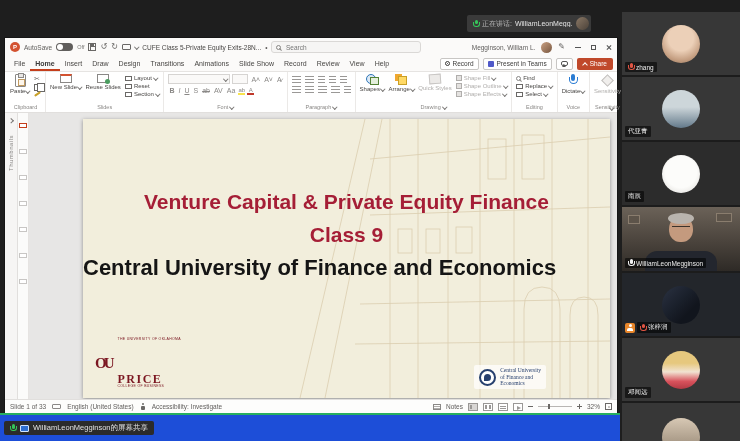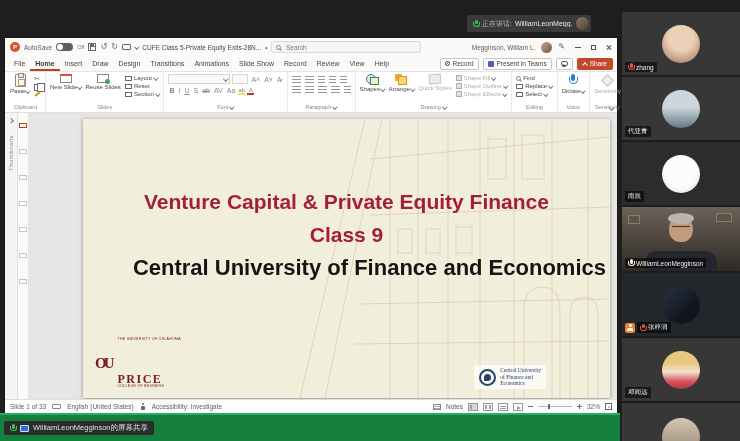--- a/index.html
+++ b/index.html
@@ -119,21 +119,21 @@
   .thumb-expand{position:absolute;left:4px;top:6px;}
   .sliver-col{width:11px;background:#fbfbfa;border-right:1px solid #e6e4e2;flex:0 0 auto;display:flex;flex-direction:column;align-items:center;padding-top:10px;gap:21px;}
   .sliver{width:8px;height:5px;border:1px solid #c8c6c4;background:#fff;}
   .sliver.cur{border-color:#c43e1c;}
   .canvas{flex:1 1 auto;position:relative;}
 
   
   .slide{position:absolute;left:54px;top:6px;width:527px;height:279px;background:#f2eedc;box-shadow:0 1px 4px rgba(0,0,0,.4);overflow:hidden;}
   .bg-art{position:absolute;right:0;top:0;height:100%;width:340px;opacity:.55;}
   .s-title{position:absolute;left:0;right:0;top:66px;text-align:center;font-weight:bold;color:#a51e36;font-size:21px;line-height:33px;}
-  .s-sub{position:absolute;left:0;right:4px;top:136px;text-align:right;font-weight:bold;color:#151515;font-size:22px;}
+  .s-sub{position:absolute;left:0;right:4px;top:136px;text-align:left;font-weight:bold;color:#151515;font-size:22px;}
   .ou-logo{position:absolute;left:12px;bottom:9px;display:flex;gap:3px;align-items:center;}
   .ou-mono{font-family:"Liberation Serif","DejaVu Serif",serif;font-weight:bold;color:#7b1621;font-size:15px;letter-spacing:-3px;padding-right:3px;}
   .ou-text{display:flex;flex-direction:column;line-height:1.05;}
   .ou-u,.ou-c{font-size:3.5px;color:#7b1621;letter-spacing:.3px;}
   .ou-p{font-family:"Liberation Serif","DejaVu Serif",serif;font-size:12px;color:#7b1621;font-weight:bold;letter-spacing:1.5px;line-height:1;margin-top:32px;}
   .cufe-logo{position:absolute;right:64px;bottom:9px;display:flex;gap:4px;align-items:center;background:rgba(255,255,255,.72);padding:2px 5px;border-radius:2px;}
   .seal{width:17px;height:17px;border-radius:50%;border:2px solid #27406e;position:relative;background:#fff;flex:0 0 auto;}
   .seal::after{content:"";position:absolute;left:3px;top:3px;width:7px;height:7px;border-radius:50% 50% 50% 0;background:#27406e;}
   .cufe-text{font-family:"Liberation Serif","DejaVu Serif",serif;font-size:5.5px;color:#27406e;line-height:1.2;}
 
@@ -155,21 +155,21 @@
   .zoom-plus{position:relative;width:5px;height:5px;}
   .zoom-plus::before{content:"";position:absolute;left:0;top:2px;width:5px;height:1px;background:#6a6866;}
   .zoom-plus::after{content:"";position:absolute;left:2px;top:0;width:1px;height:5px;background:#6a6866;}
   .zoom-slider{width:34px;height:1px;background:#b8b6b4;position:relative;}
   .zoom-knob{position:absolute;left:10px;top:-2px;width:2px;height:5px;background:#6a6866;}
   .fit-ico{width:7px;height:7px;border:1px solid #6a6866;position:relative;}
   .fit-ico::after{content:"";position:absolute;inset:1.5px;background:#c8c6c4;}
 
   
   .green-edge{position:absolute;left:0;top:413px;width:620px;height:2px;background:#27ae60;}
-  .share-strip{position:absolute;left:0;top:415px;width:620px;height:26px;background:#15803d;}
+  .share-strip{position:absolute;left:0;top:415px;width:620px;height:26px;background:#1d4ed8;}
   .share-badge{position:absolute;left:4px;top:6px;display:flex;align-items:center;gap:4px;background:#2b2b2b;padding:2px 6px;border-radius:2px;font-size:7.5px;color:#e0e0e0;}
   .mon-ico{width:9px;height:7px;border:1px solid #cfe3ff;background:#2f6fd0;border-radius:1px;}
 
   
   .sidebar{position:absolute;left:622px;top:12px;width:118px;height:429px;background:#1c1c1c;overflow:hidden;}
   .tile{position:absolute;left:0;width:118px;height:63px;background:#373737;overflow:hidden;}
   .tile .avatar{position:absolute;left:50%;top:50%;transform:translate(-50%,-50%);width:38px;height:38px;border-radius:50%;}
   .name-row{position:absolute;left:3px;bottom:3px;display:flex;align-items:center;gap:2px;}
   .name-tag{display:flex;align-items:center;gap:2px;background:rgba(0,0,0,.55);padding:1px 3px;border-radius:1px;font-size:6.5px;color:#eee;white-space:nowrap;max-width:104px;overflow:hidden;}
   .tile.active{box-shadow:inset 0 0 0 2px #2bb24c;}

